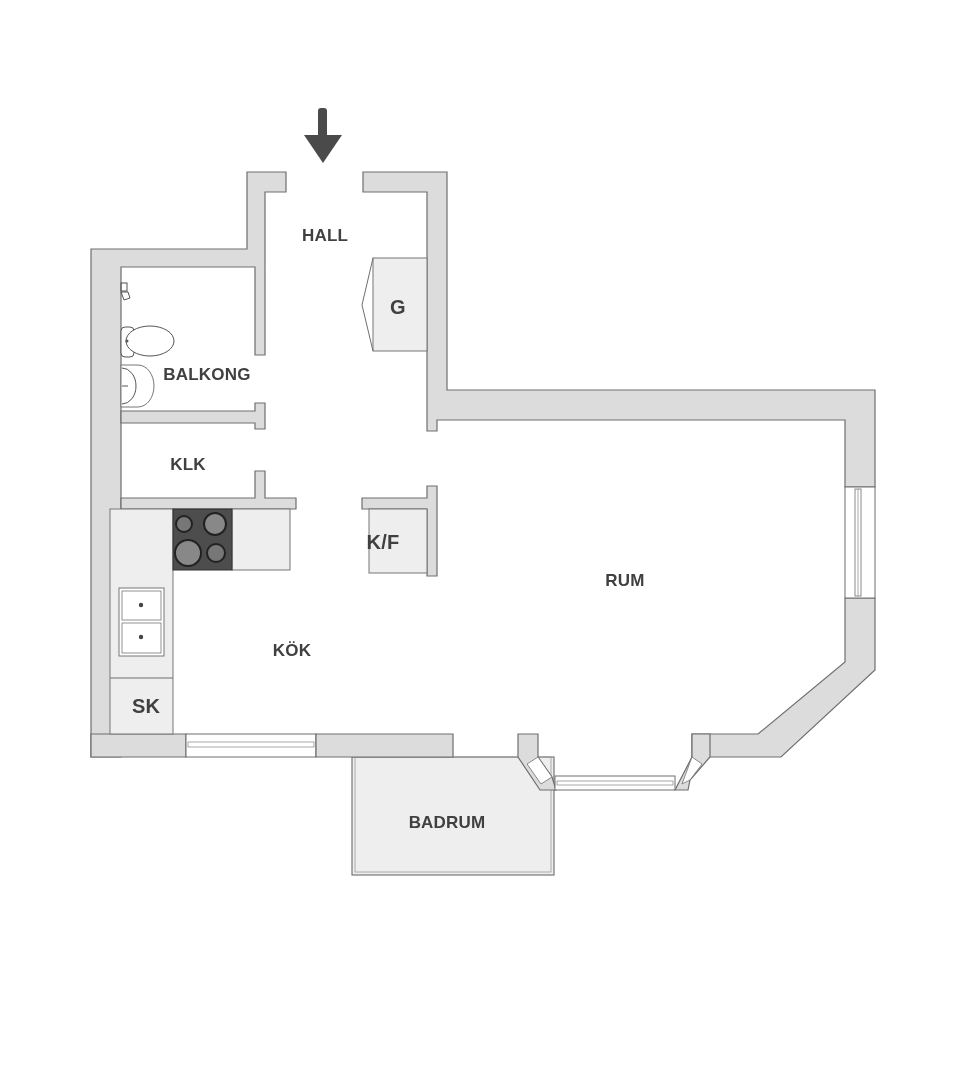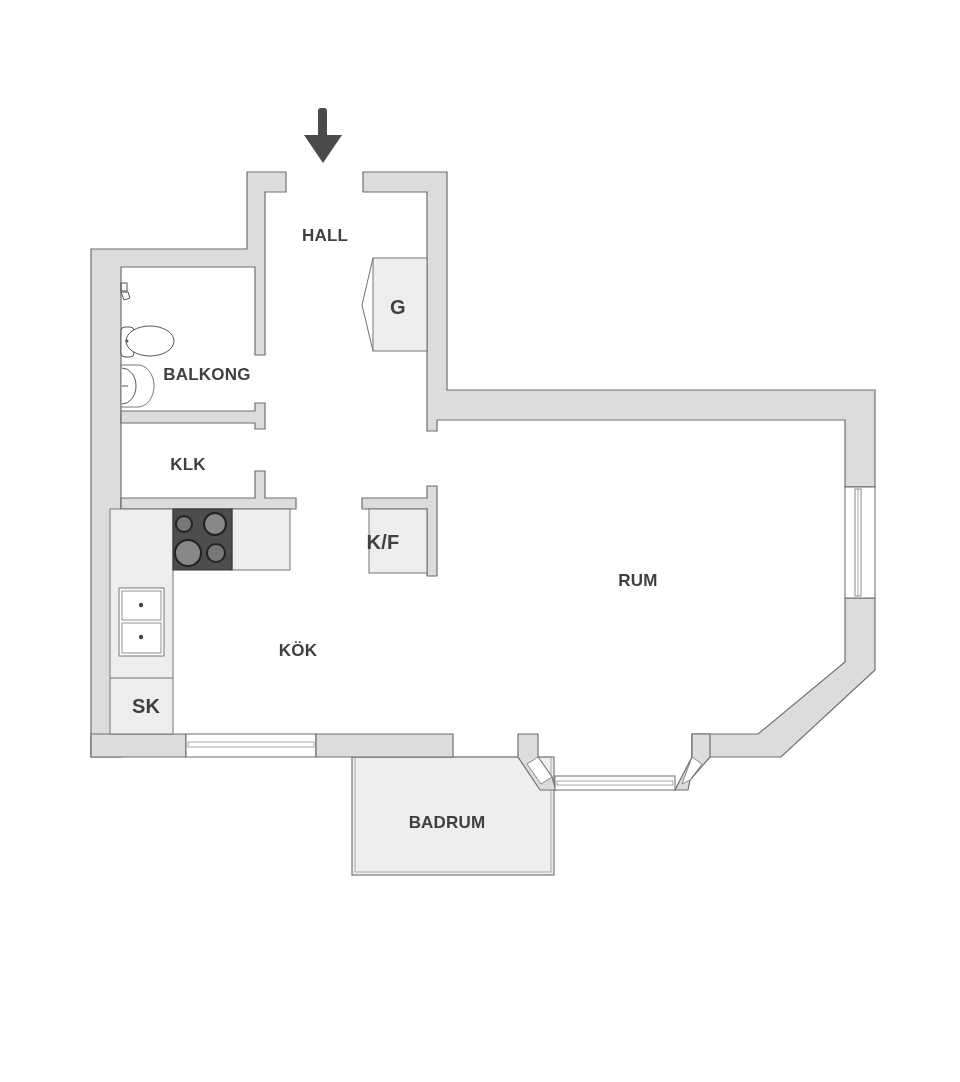--- a/index.html
+++ b/index.html
@@ -105,18 +105,18 @@
   </g>
   <g>
     <rect x="121" y="283" width="6" height="8" fill="none" stroke="#555" stroke-width="1"></rect>
     <path d="M121,292 L128,292 L130,298 L124,300 Z" fill="none" stroke="#555" stroke-width="1"></path>
   </g>
 </svg>
 
 <div class="label" style="left:325px; top:236px;">HALL</div>
 <div class="label" style="left:207px; top:375px;">BALKONG</div>
 <div class="label" style="left:188px; top:465px;">KLK</div>
-<div class="label" style="left:298px; top:651px;">KÖK</div>
-<div class="label" style="left:638px; top:581px;text-align:right;">RUM</div>
+<div class="label" style="left:292px; top:651px;">KÖK</div>
+<div class="label" style="left:625px; top:581px;text-align:right;">RUM</div>
 <div class="label" style="left:447px; top:823px;">BADRUM</div>
 <div class="label big" style="left:398px; top:307px;">G</div>
 <div class="label big" style="left:383px; top:542px;">K/F</div>
 <div class="label big" style="left:146px; top:706px;">SK</div>
 
 </body></html>

